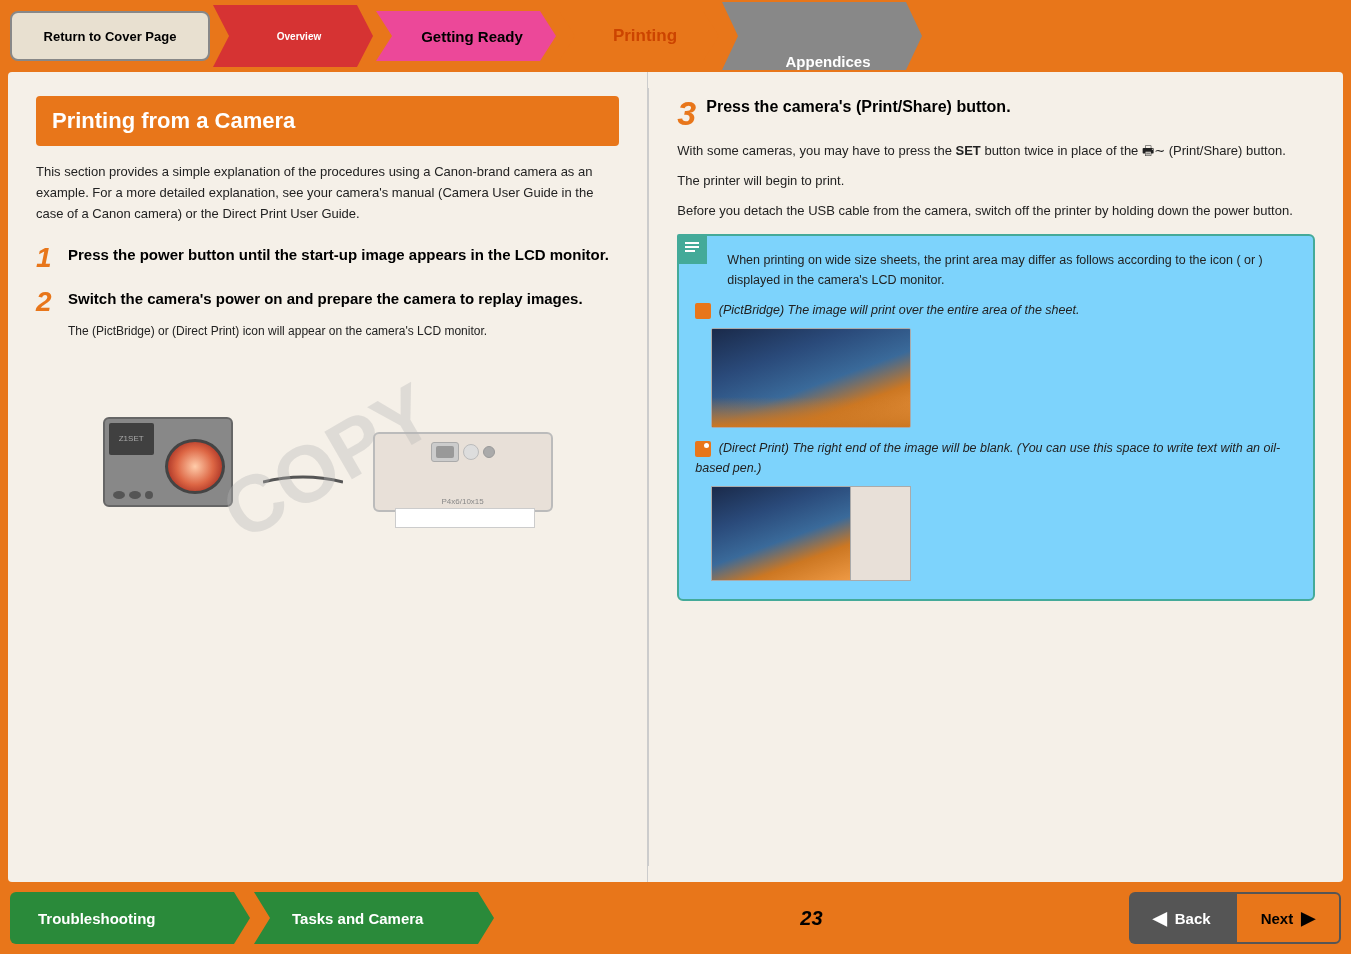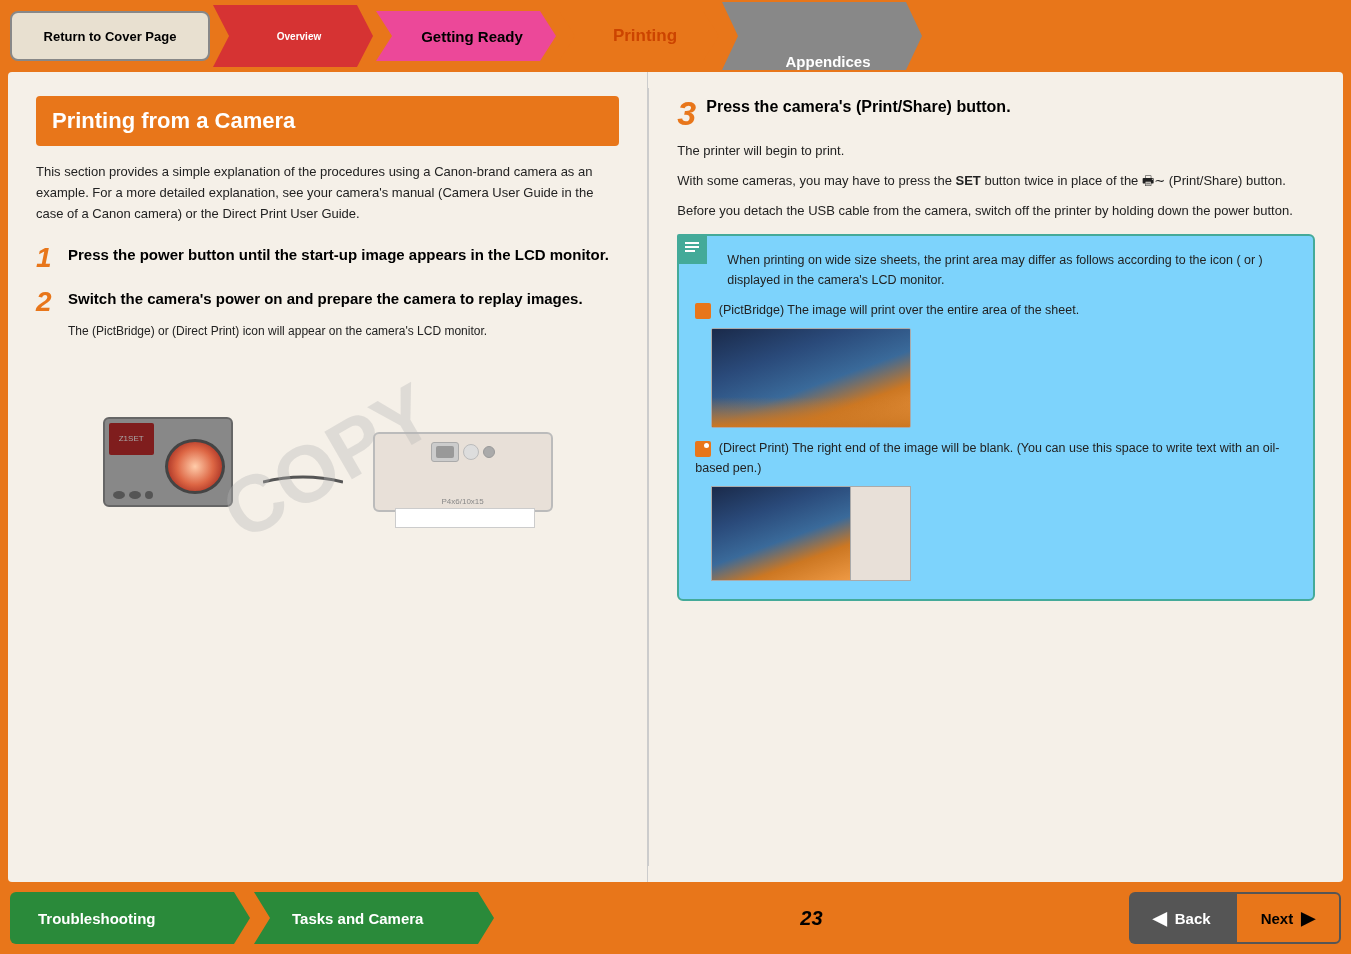--- a/index.html
+++ b/index.html
@@ -177,20 +177,21 @@
       line-height: 1.6;
       margin-left: 32px;
       margin-bottom: 10px;
     }
 
     .note-sub {
       font-size: 12.5px;
       color: #222;
       line-height: 1.6;
       margin-bottom: 8px;
+      font-style: italic;
     }
 
     .photo-thumb {
       width: 200px;
       height: 100px;
       background: linear-gradient(to bottom right, #1a3a5c, #2a5a8c, #3a7abc, #ffa040);
       border: 1px solid #aaa;
       margin: 6px 0 10px 16px;
       border-radius: 2px;
       overflow: hidden;
@@ -410,21 +411,21 @@
         <span class="step-num">2</span>
         <span class="step-title">Switch the camera's power on and prepare the camera to replay images.</span>
       </div>
       <div class="step-body">The (PictBridge) or (Direct Print) icon will appear on the camera's LCD monitor.</div>
     </div>
 
     <div class="camera-illustration" style="position:relative;">
 
       <div style="display:flex; flex-direction:column; align-items:center;">
         <div style="background:#888; border-radius:6px; width:130px; height:90px; position:relative; border:2px solid #666;">
-          <div style="position:absolute; top:4px; left:4px; background:#7f1d1d; width:45px; height:32px; border-radius:2px; display:flex; align-items:center; justify-content:center; color:#aaa; font-size:8px;">Z1SET</div>
+          <div style="position:absolute; top:4px; left:4px; background:#404040; width:45px; height:32px; border-radius:2px; display:flex; align-items:center; justify-content:center; color:#aaa; font-size:8px;">Z1SET</div>
           <div style="position:absolute; top:20px; left:60px; width:60px; height:55px; border-radius:50%; background:radial-gradient(circle, #ffccaa 0%, #dd6644 50%, #881111 100%); border:3px solid #444;"></div>
           <div style="position:absolute; bottom:6px; left:8px; display:flex; gap:4px;">
             <div style="width:12px; height:8px; background:#555; border-radius:50%;"></div>
             <div style="width:12px; height:8px; background:#555; border-radius:50%;"></div>
             <div style="width:8px; height:8px; background:#555; border-radius:50%;"></div>
           </div>
         </div>
       </div>
 
       <svg width="80" height="30" style="margin-top:40px;">
@@ -452,24 +453,24 @@
 
   <div style="width:1px; background:#ccc; margin: 16px 0;"></div>
 
   <div class="right-panel">
 
     <div class="step3-header">
       <span class="step3-num">3</span>
       <span class="step3-title">Press the camera's (Print/Share) button.</span>
     </div>
 
-    <div class="step3-body">The printer will begin to print.</div>
     <div class="step3-body">
       With some cameras, you may have to press the <strong>SET</strong> button twice in place of the 🖶∼ (Print/Share) button.
     </div>
+    <div class="step3-body">The printer will begin to print.</div>
     <div class="step3-body">Before you detach the USB cable from the camera, switch off the printer by holding down the power button.</div>
 
     <div class="note-box">
       <div class="note-icon">
         <svg width="18" height="18" viewBox="0 0 18 18">
             <rect x="2" y="2" width="14" height="2" fill="white"></rect>
             <rect x="2" y="6" width="14" height="2" fill="white"></rect>
             <rect x="2" y="10" width="10" height="2" fill="white"></rect>
           </svg>
       </div>

